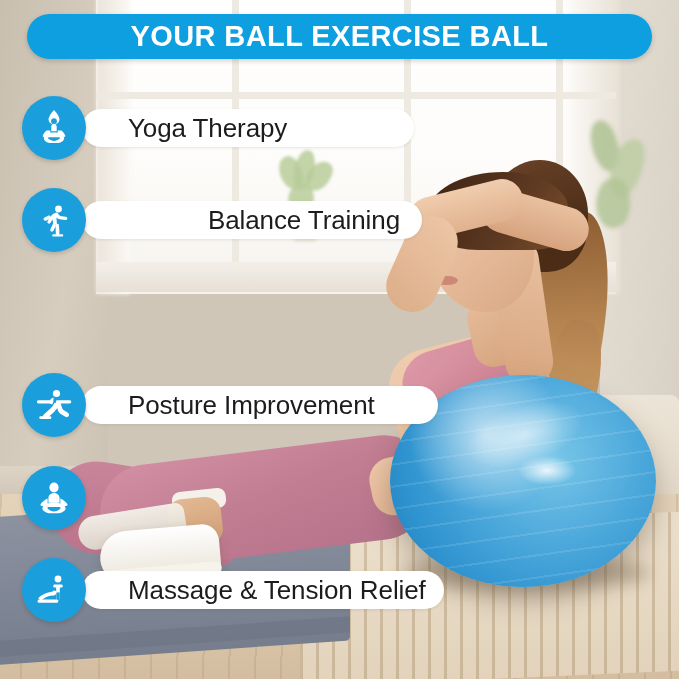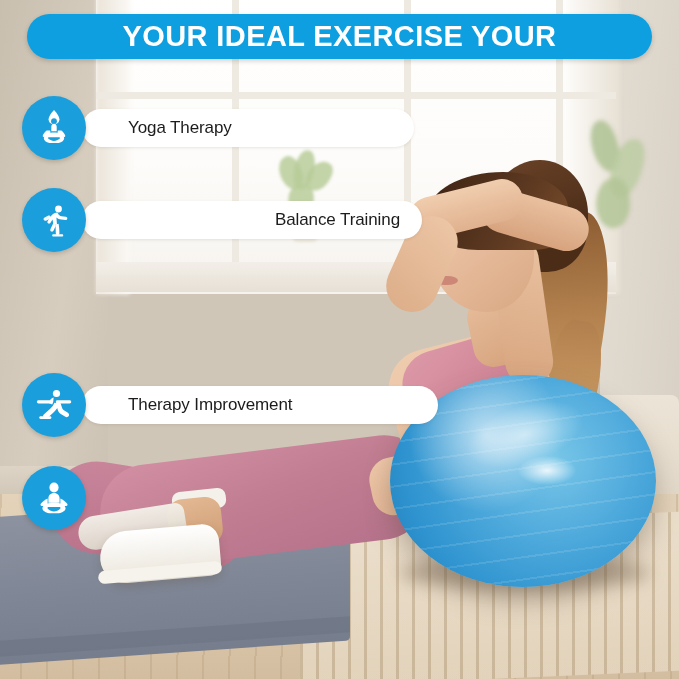--- a/index.html
+++ b/index.html
@@ -332,21 +332,21 @@
     height: 38px;
     background: #ffffff;
     border-radius: 19px;
     display: flex; align-items: center;
     padding-left: 46px;
     padding-right: 22px;
     box-sizing: border-box;
     box-shadow: 0 1px 3px rgba(80,70,60,.12);
   }
   .pill-text {
-    font-size: 17px;
+    font-size: 26px;
     color: #1c1c1c;
     white-space: nowrap;
     letter-spacing: -.1px;
     font-family: "Liberation Sans", sans-serif;
   }
   .icon-circle {
     position: absolute;
     left: 0; top: 0;
     width: 64px; height: 64px;
     border-radius: 50%;
@@ -431,21 +431,21 @@
     </div>
 
     <div class="sock"></div>
     <div class="ankle"></div>
     <div class="shoe-b"></div>
     <div class="shoe"></div>
     <div class="shoe-sole"></div>
   </div>
 
   <div class="banner">
-    <span class="banner-text">YOUR IDEAL EXERCISE YOUR</span>
+    <span class="banner-text">YOUR BALL EXERCISE BALL</span>
   </div>
 
   <div class="rows">
 
     <div class="row" style="top:96px; width:400px;">
       <div class="pill" style="top:13px; width:332px;">
         <span class="pill-text">Yoga Therapy</span>
       </div>
       <div class="icon-circle">
         <svg width="44" height="44" viewBox="0 0 44 44" aria-hidden="true">
@@ -476,21 +476,21 @@
             <path d="M21.4 36.2h8.6c.7 0 1.2.5 1.2 1.2s-.5 1.2-1.2 1.2h-8.6c-.7 0-1.2-.5-1.2-1.2s.5-1.2 1.2-1.2z"></path>
             <path d="M18.6 18.8c-.4-1-1.6-1.5-2.6-1l-3.4 1.6c-.9.4-1.3 1.5-.9 2.4.4.9 1.5 1.3 2.4.9l3.4-1.6c1-.4 1.5-1.5 1.1-2.3z" opacity=".95"></path>
           </g>
         </svg>
       </div>
     </div>
 
 
     <div class="row" style="top:373px; width:400px;">
       <div class="pill" style="top:13px; width:356px;">
-        <span class="pill-text">Therapy Improvement</span>
+        <span class="pill-text">Posture Improvement</span>
       </div>
       <div class="icon-circle">
         <svg width="44" height="44" viewBox="0 0 44 44" aria-hidden="true">
           <g fill="#ffffff">
             <circle cx="24.5" cy="10.5" r="3.6"></circle>
             <path d="M21.6 14.4c-1.8.5-3.2 1.8-3.9 3.5l-.9 2.2 3.4 1.4 1-2.4z"></path>
             <path d="M6.5 17.2h12.2c.9 0 1.6.7 1.6 1.6s-.7 1.6-1.6 1.6H6.5c-.9 0-1.6-.7-1.6-1.6s.7-1.6 1.6-1.6z"></path>
             <path d="M25.4 17.2h12.2c.9 0 1.6.7 1.6 1.6s-.7 1.6-1.6 1.6H25.4c-.9 0-1.6-.7-1.6-1.6s.7-1.6 1.6-1.6z"></path>
             <path d="M22.4 19.8c-.8 2.2-2.2 4.2-4.2 6l-6.4 5.8c-1 .9-1 2.5-.1 3.5.9 1 2.5 1 3.5.1l6.8-6.2c2.6-2.4 4.4-5.2 5.4-8.2z"></path>
             <path d="M23.8 20.6l2 6.4c.5 1.6 1.6 3 3 3.9l4.6 2.9c1.1.7 2.6.4 3.3-.8.7-1.1.3-2.6-.8-3.3l-4.4-2.7c-.7-.4-1.2-1.1-1.4-1.9l-2-6.4z"></path>
@@ -508,16 +508,35 @@
             <path d="M22 17c-3.2 0-5.6 2.4-5.6 5.4v4.4h11.2v-4.4c0-3-2.4-5.4-5.6-5.4z"></path>
             <path d="M15.6 22.6c-2.6 1.2-5 3-6.8 5.2-.7.9-.1 2.1 1 2.1h5.8z"></path>
             <path d="M28.4 22.6c2.6 1.2 5 3 6.8 5.2.7.9.1 2.1-1 2.1h-5.8z"></path>
             <path d="M22 26.4c-6.4 0-11.6 2.6-11.6 5.8 0 2.3 2.8 4.2 6.8 5h9.6c4-.8 6.8-2.7 6.8-5 0-3.2-5.2-5.8-11.6-5.8z"></path>
             <path d="M15.8 32.8c1.9 1.8 4 2.8 6.2 2.8s4.3-1 6.2-2.8c.7-.6.2-1.7-.7-1.7H16.5c-.9 0-1.4 1.1-.7 1.7z" fill="#1b9fdc"></path>
           </g>
         </svg>
       </div>
     </div>
 
+    <div class="row" style="top:558px; width:420px;">
+      <div class="pill" style="top:13px; width:362px;">
+        <span class="pill-text">Massage &amp; Tension Relief</span>
+      </div>
+      <div class="icon-circle">
+        <svg width="44" height="44" viewBox="0 0 44 44" aria-hidden="true">
+          <g fill="#ffffff">
+            <circle cx="26" cy="11" r="3.4"></circle>
+            <path d="M22.8 16.4h6.4c.9 0 1.6.7 1.6 1.6s-.7 1.6-1.6 1.6h-6.4c-.9 0-1.6-.7-1.6-1.6s.7-1.6 1.6-1.6z"></path>
+            <path d="M24.4 18.6h3.2v12.2c0 .9-.7 1.6-1.6 1.6s-1.6-.7-1.6-1.6z"></path>
+            <path d="M24.4 24h3.2v8h-3.2z" fill="#1b9fdc"></path>
+            <path d="M24.4 19.2h3.2v5.2h-3.2z"></path>
+            <path d="M6.2 30.4c4-4.2 9.4-6.6 15.8-6.6 1 0 1.8.8 1.8 1.8s-.8 1.8-1.8 1.8c-5.2 0-9.6 1.8-12.9 5.2z"></path>
+            <path d="M7.2 31.6h17.4c.9 0 1.6.7 1.6 1.6s-.7 1.6-1.6 1.6H7.2c-.9 0-1.6-.7-1.6-1.6s.7-1.6 1.6-1.6z"></path>
+            <circle cx="22.4" cy="24.6" r="2.1"></circle>
+          </g>
+        </svg>
+      </div>
+    </div>
 
   </div>
 
 </div>
 
 </body></html>

